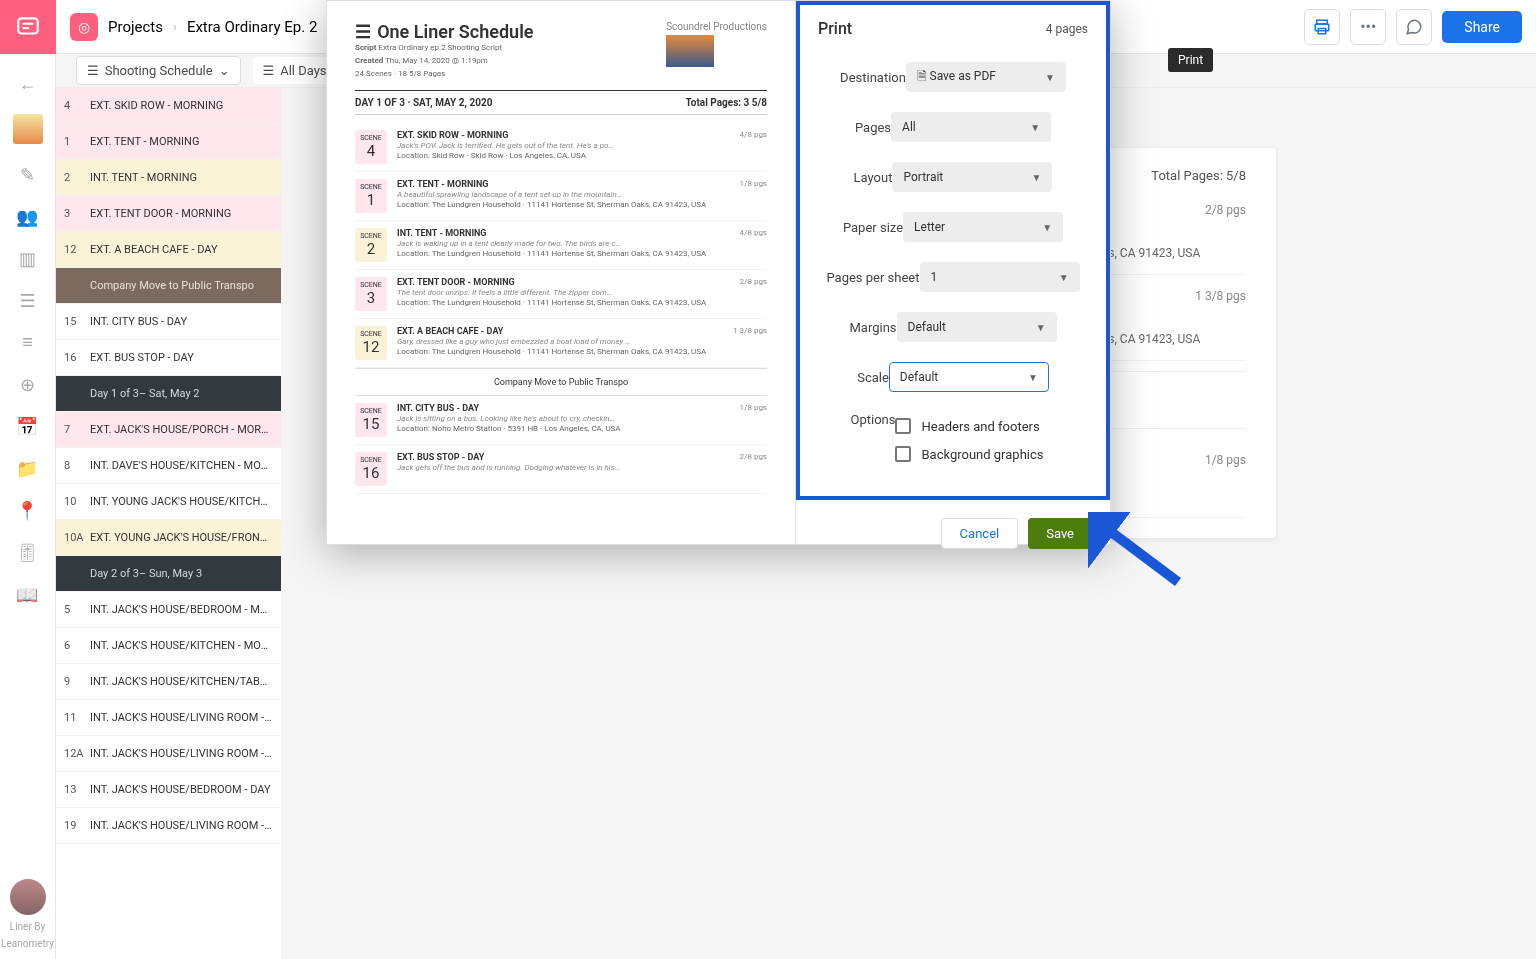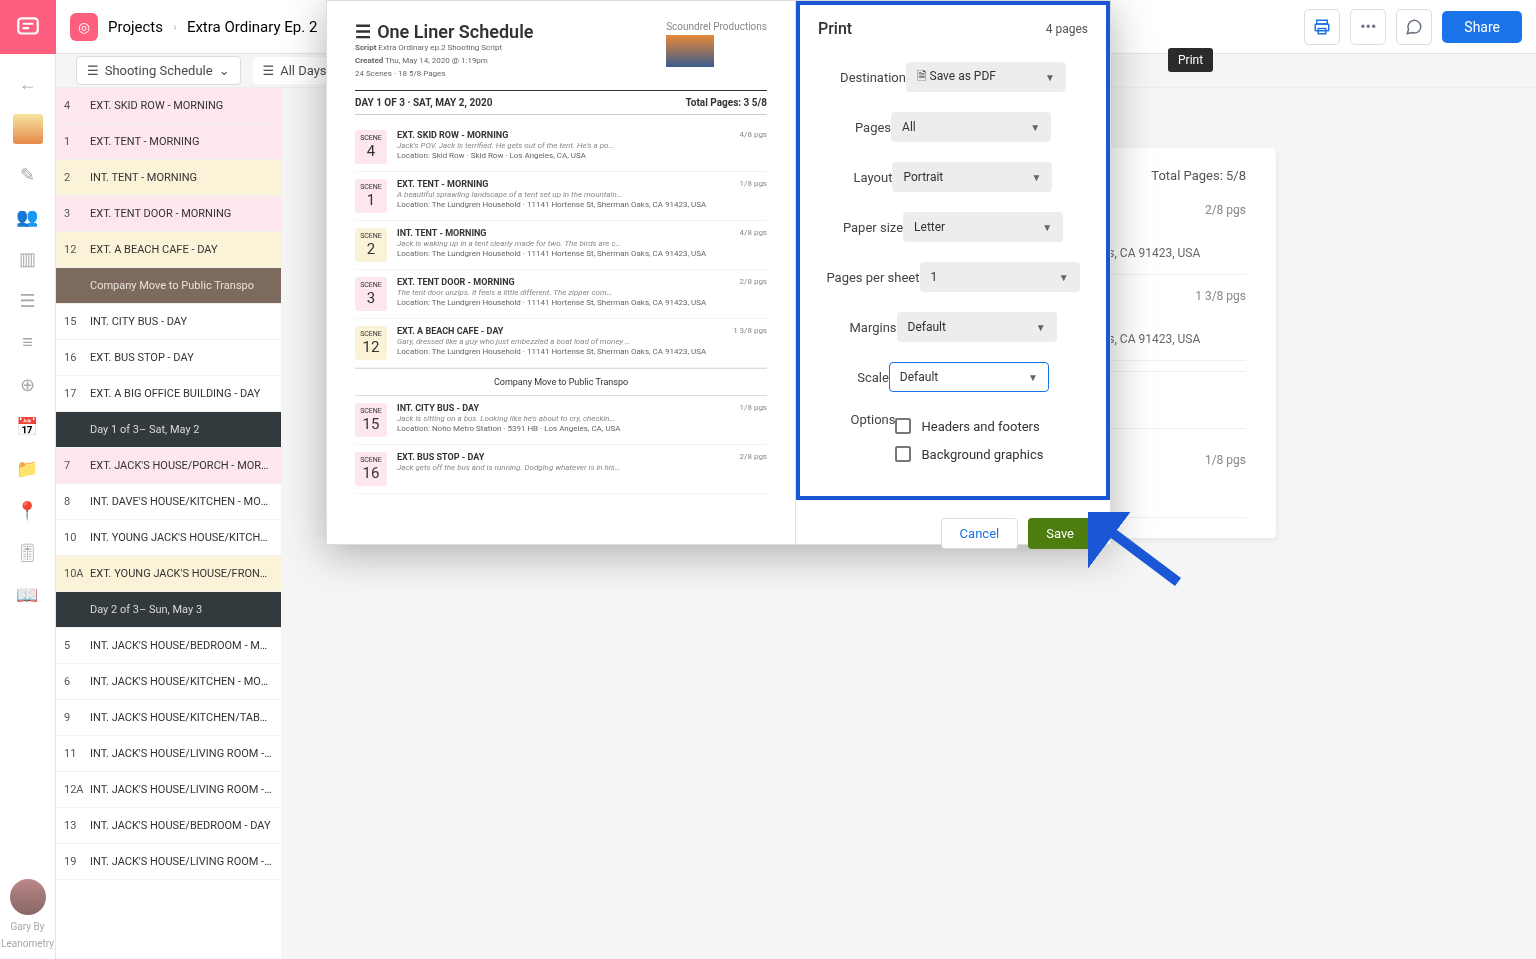--- a/index.html
+++ b/index.html
@@ -113,21 +113,21 @@
       <span class="ico">≡</span>
       <span class="ico">⊕</span>
       <span class="ico">📅</span>
       <span class="ico">📁</span>
       <span class="ico">📍</span>
       <span class="ico">🎚</span>
       <span class="ico">📖</span>
     </div>
     <div class="rail-bottom">
       <div class="rail-avatar"></div>
-      <div>Gary By</div>
+      <div>Liner By</div>
       <div>Leanometry</div>
     </div>
   </div>
 
   <div class="main">
     <div class="topbar">
       <div class="topbar-left">
         <div class="proj-icon">◎</div>
         <span class="crumb">Projects</span>
         <span class="crumb-sep">›</span>
@@ -190,24 +190,20 @@
             <span class="scene-num"></span>
             <span class="scene-title">Company Move to Public Transpo</span>
           </div>
           <div class="scene-row white">
             <span class="scene-num">15</span>
             <span class="scene-title">INT. CITY BUS - DAY</span>
           </div>
           <div class="scene-row white">
             <span class="scene-num">16</span>
             <span class="scene-title">EXT. BUS STOP - DAY</span>
-          </div>
-          <div class="scene-row white">
-            <span class="scene-num">17</span>
-            <span class="scene-title">EXT. A BIG OFFICE BUILDING - DAY</span>
           </div>
           <div class="scene-row dark">
             <span class="scene-num"></span>
             <span class="scene-title">Day 1 of 3– Sat, May 2</span>
           </div>
           <div class="scene-row pink">
             <span class="scene-num">7</span>
             <span class="scene-title">EXT. JACK'S HOUSE/PORCH - MORNING</span>
           </div>
           <div class="scene-row white">

